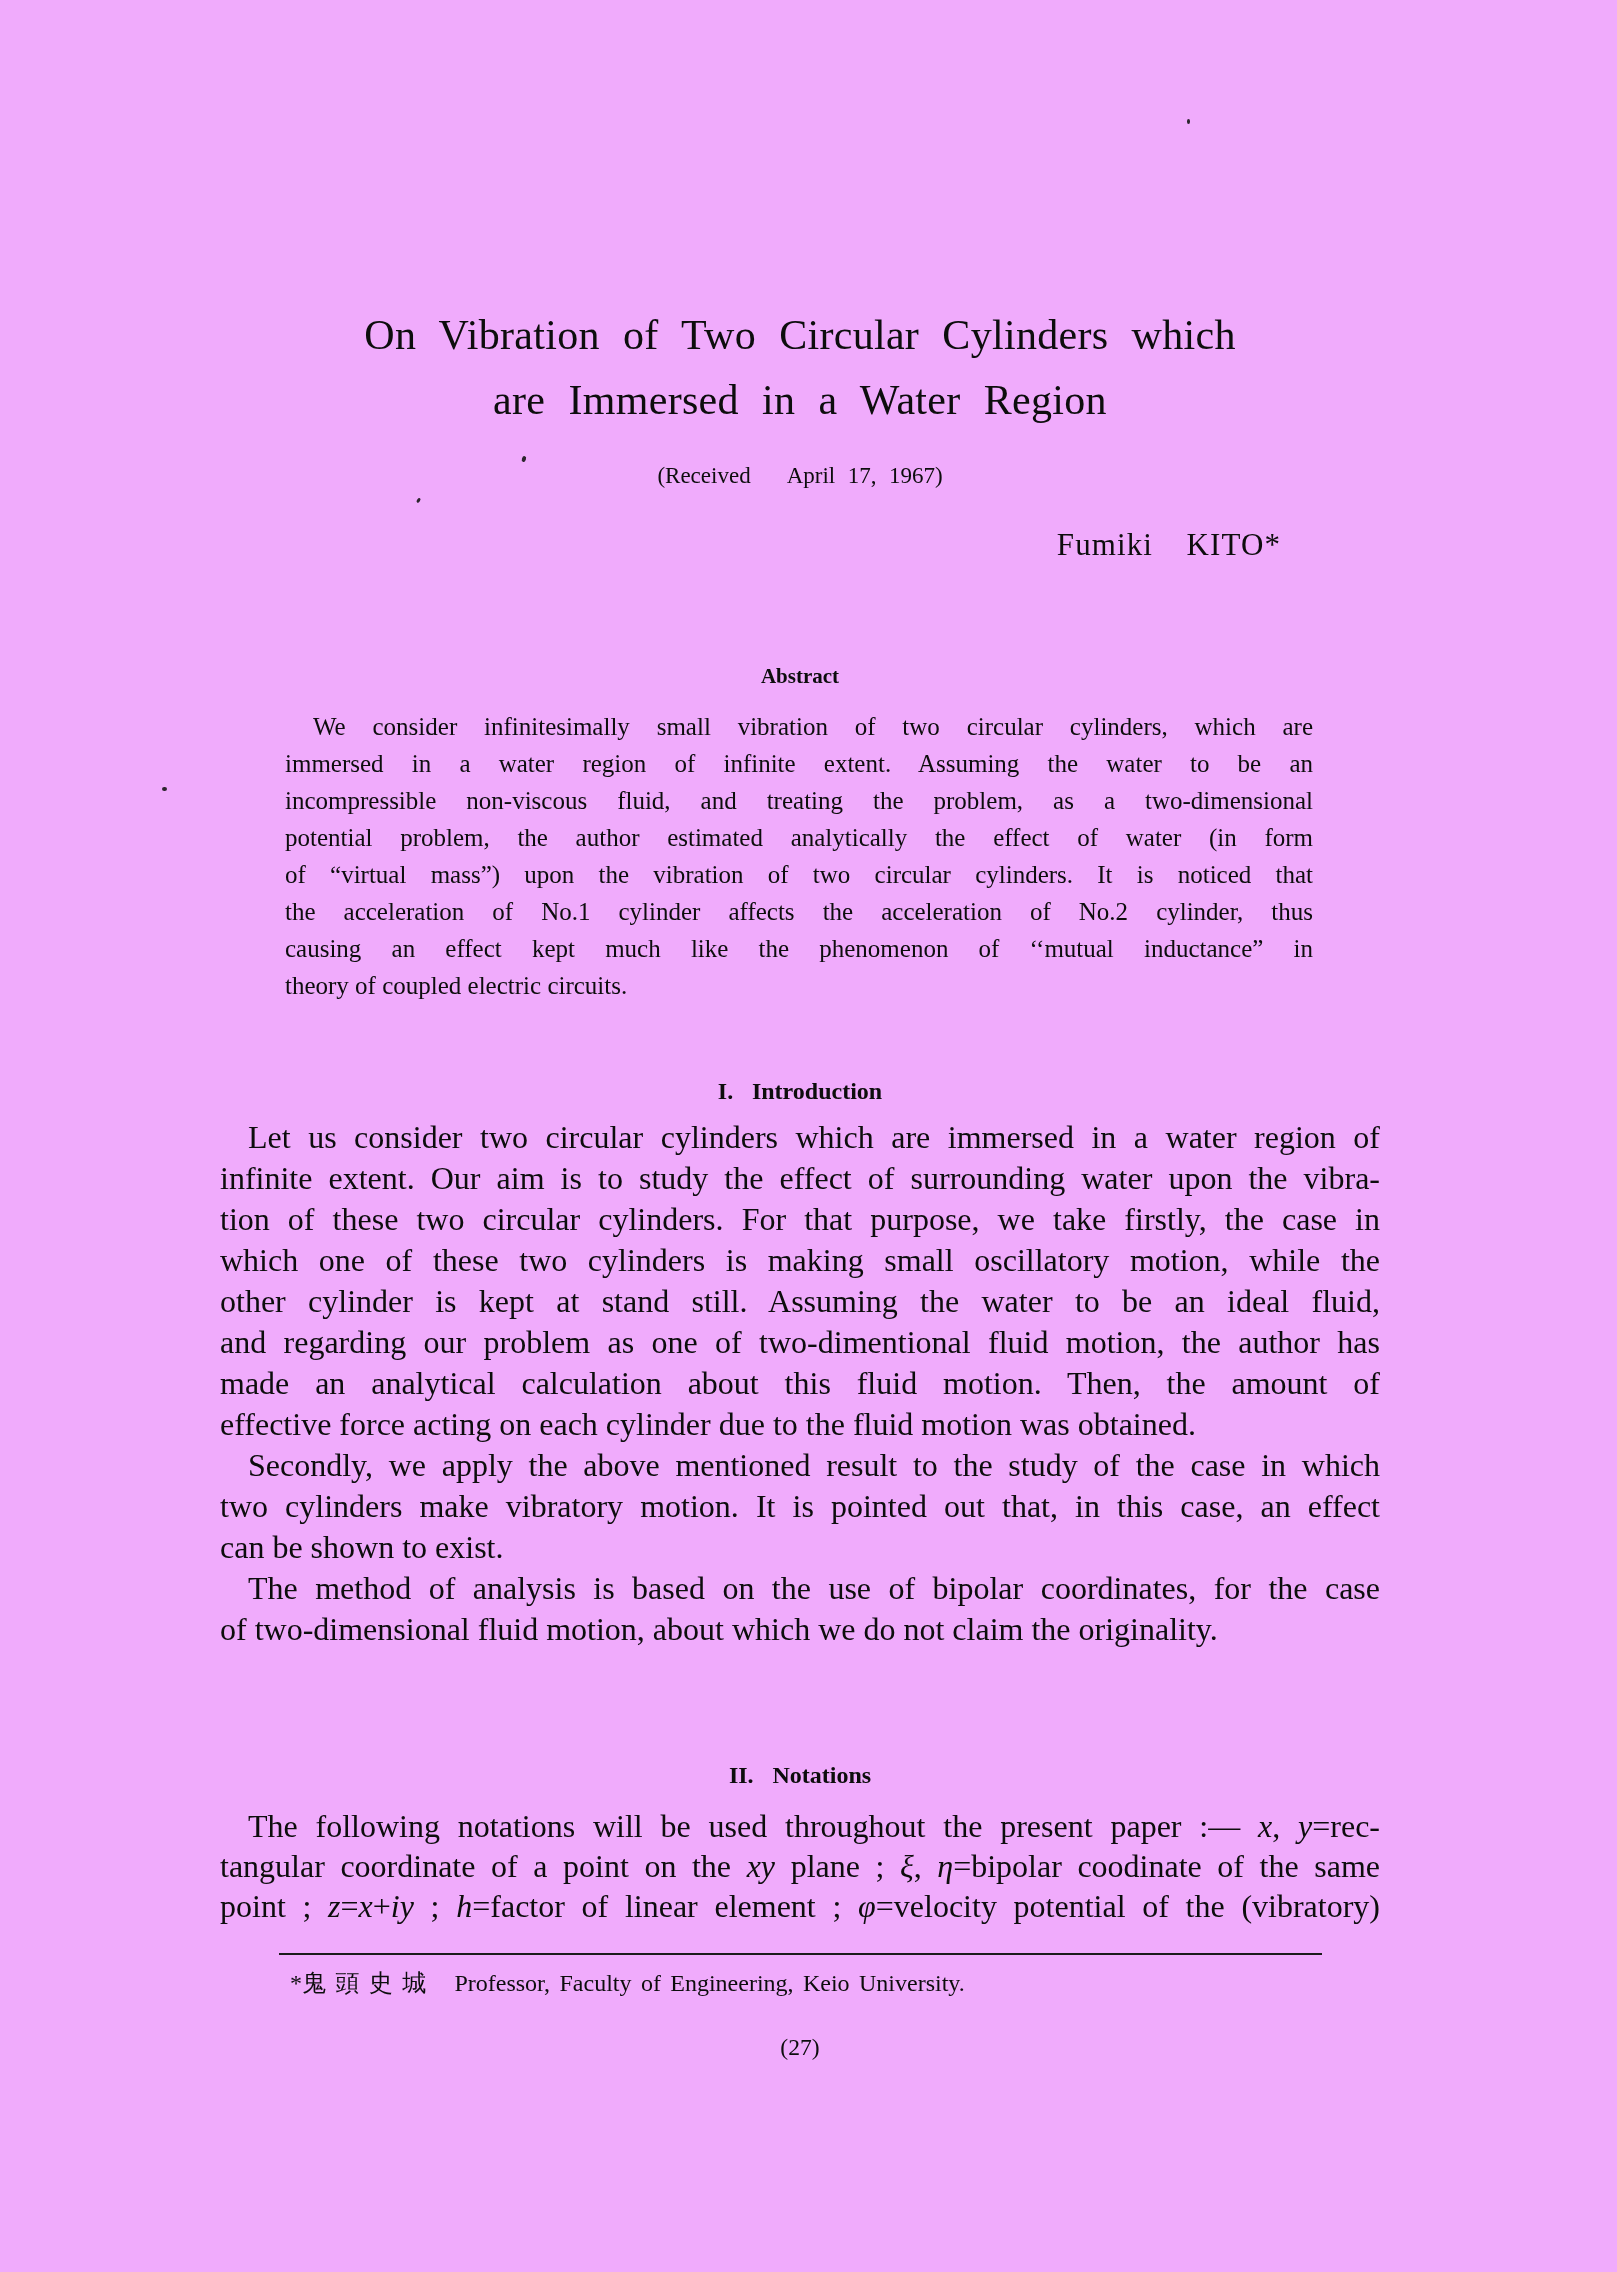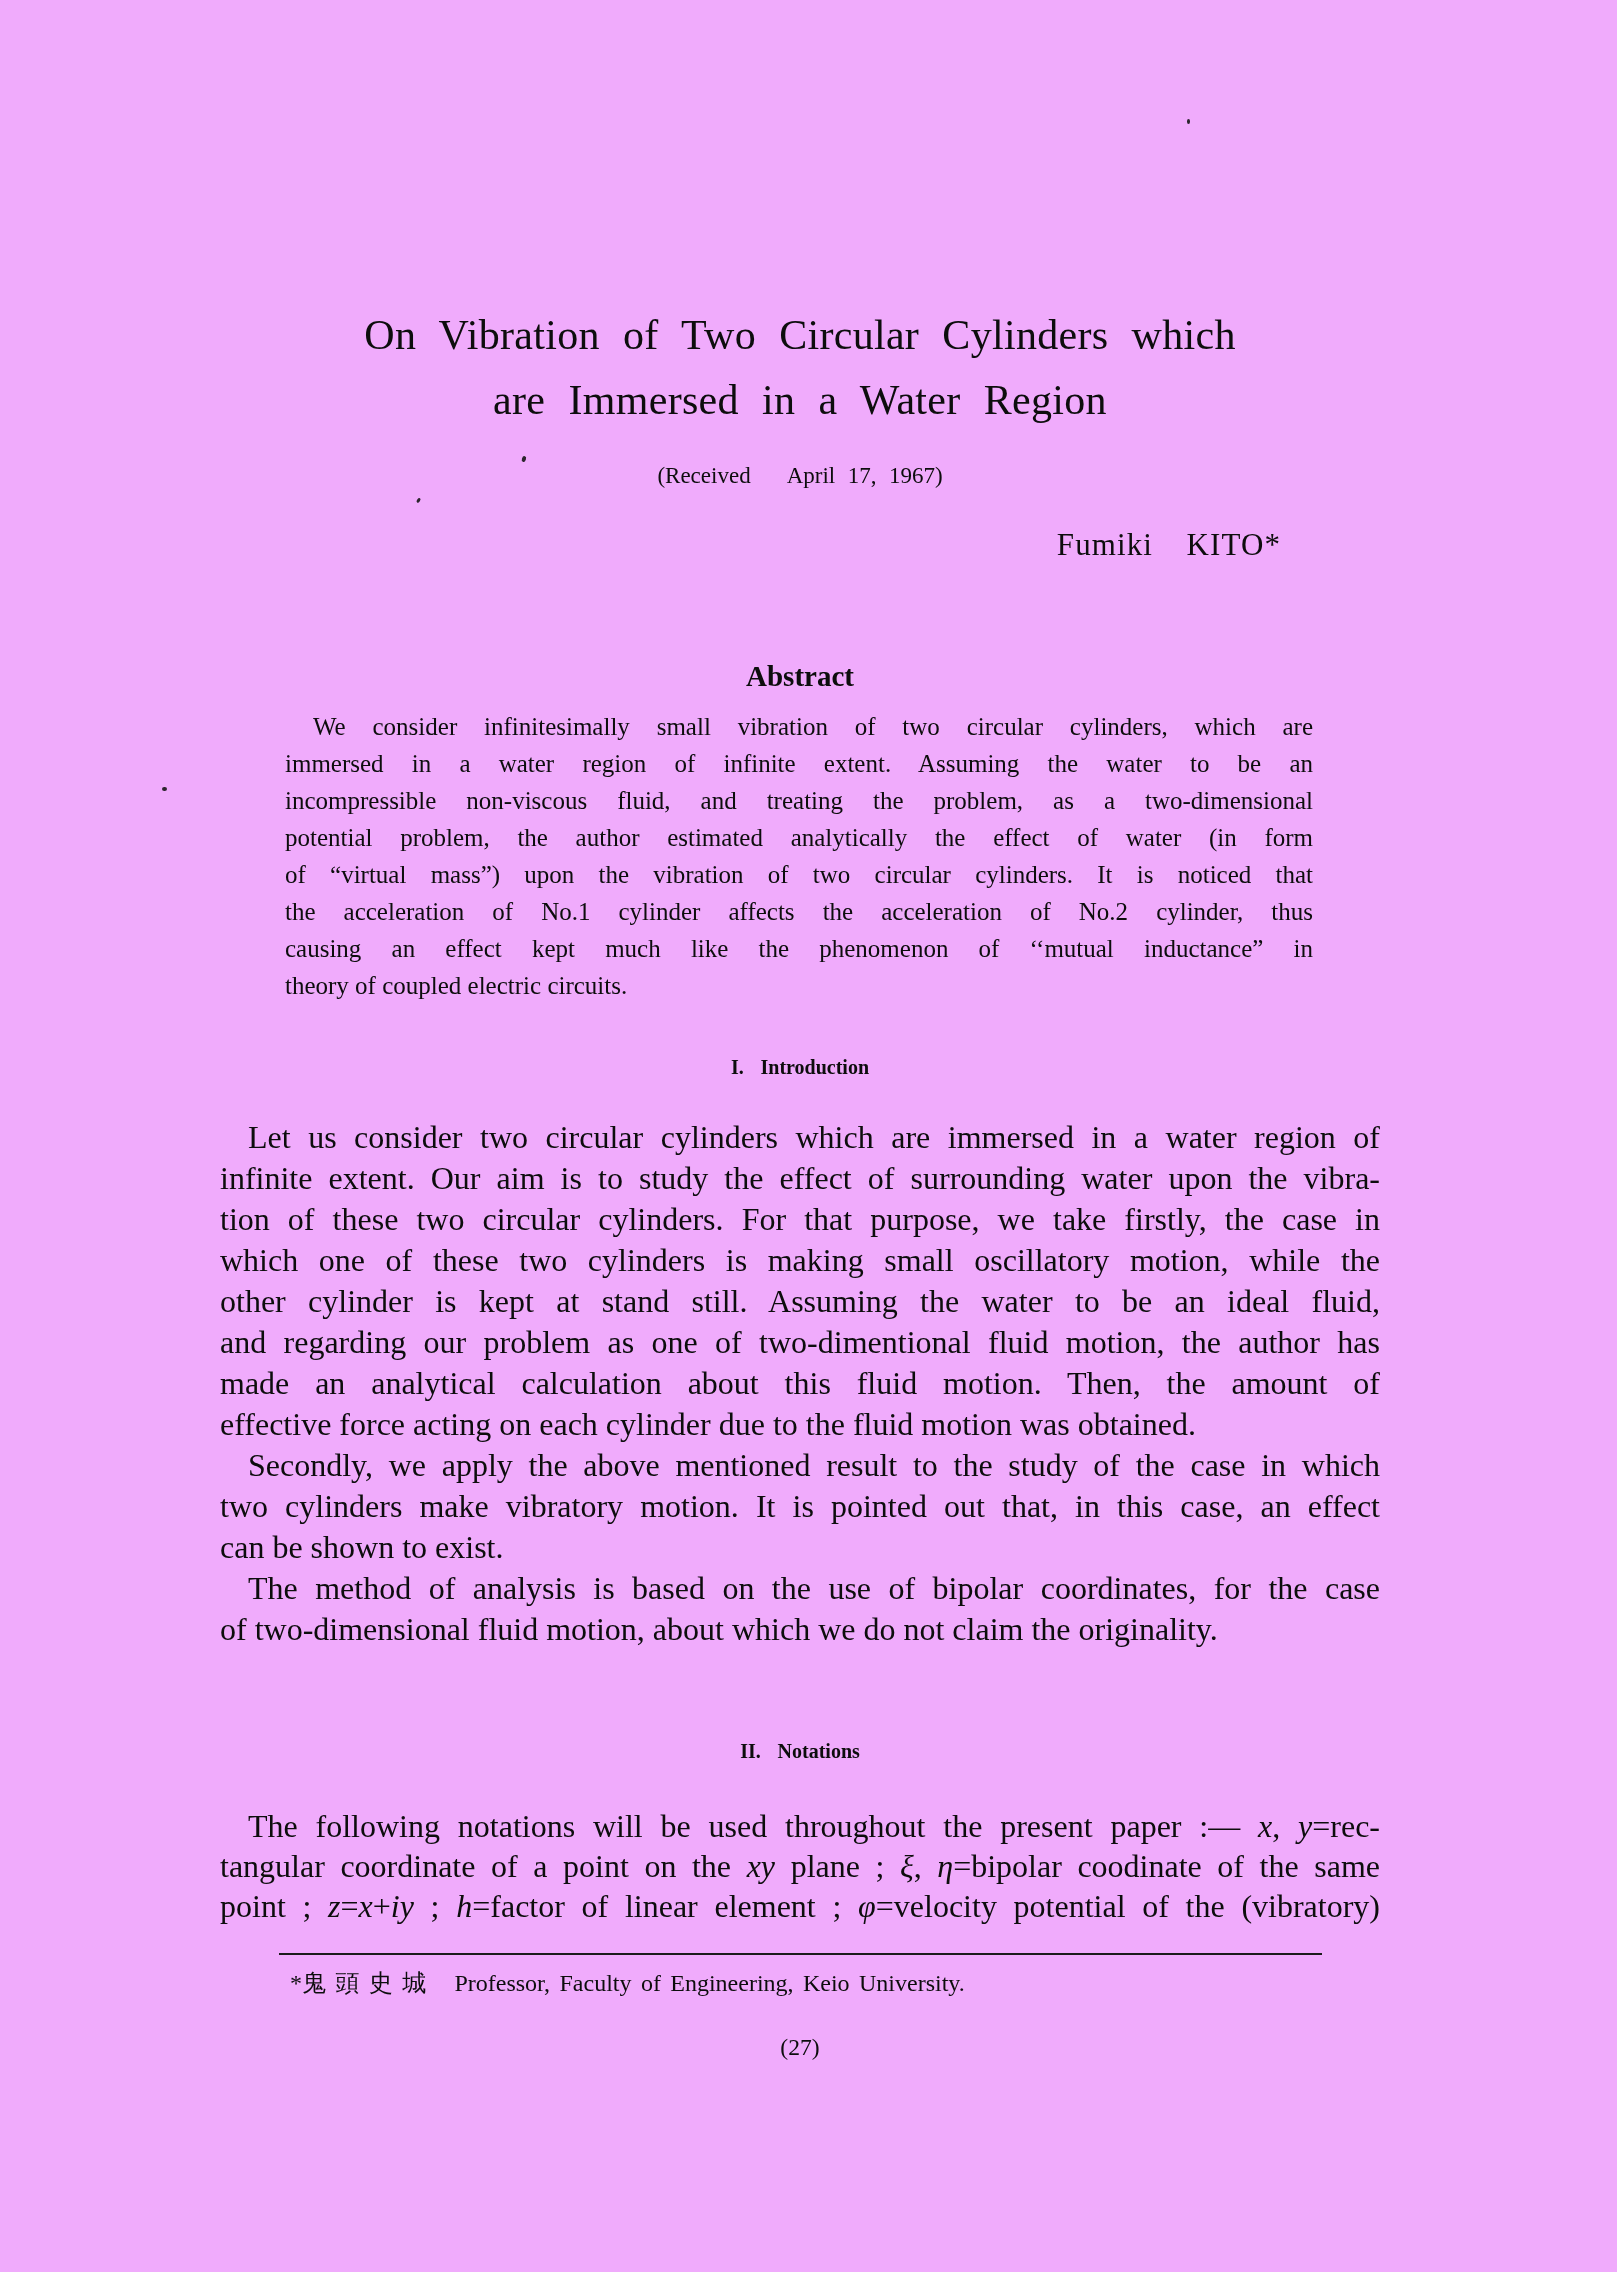--- a/index.html
+++ b/index.html
@@ -24,32 +24,33 @@
     position: absolute; left: 220px; width: 1160px; top: 459px;
     font-size: 23px; line-height: 34px; text-align: center; word-spacing: 6.7px;
   }
   .author {
     position: absolute; right: 336px; top: 527px;
     font-size: 31px; line-height: 36px; letter-spacing: 1.1px; word-spacing: 7.9px;
   }
 
   .abstract-heading {
     position: absolute; left: 220px; width: 1160px; top: 662px;
-    font-size: 29px; line-height: 29px; font-weight: bold; text-align: center;
+    font-size: 21px; line-height: 29px; font-weight: bold; text-align: center;
   }
   .abstract-body {
     position: absolute; left: 285px; width: 1028px; top: 708px;
     font-size: 25px; line-height: 37px;
   }
   .abstract-body .line:first-child { text-indent: 30px; }
 
   .section-heading {
     position: absolute; left: 220px; width: 1160px;
-    font-size: 20px; line-height: 33px; font-weight: bold; text-align: center;
+    font-size: 24px; line-height: 33px; font-weight: bold; text-align: center;
     word-spacing: 3.4px;
+    margin-top: 24px;
   }
   .sec1 { top: 1051px; }
   .sec2 { top: 1735px; }
 
   .bodytext {
     position: absolute; left: 220px; width: 1160px;
     font-size: 32px;
   }
   .intro { top: 1117px; line-height: 41px; }
   .notations { top: 1806px; line-height: 40px; }

